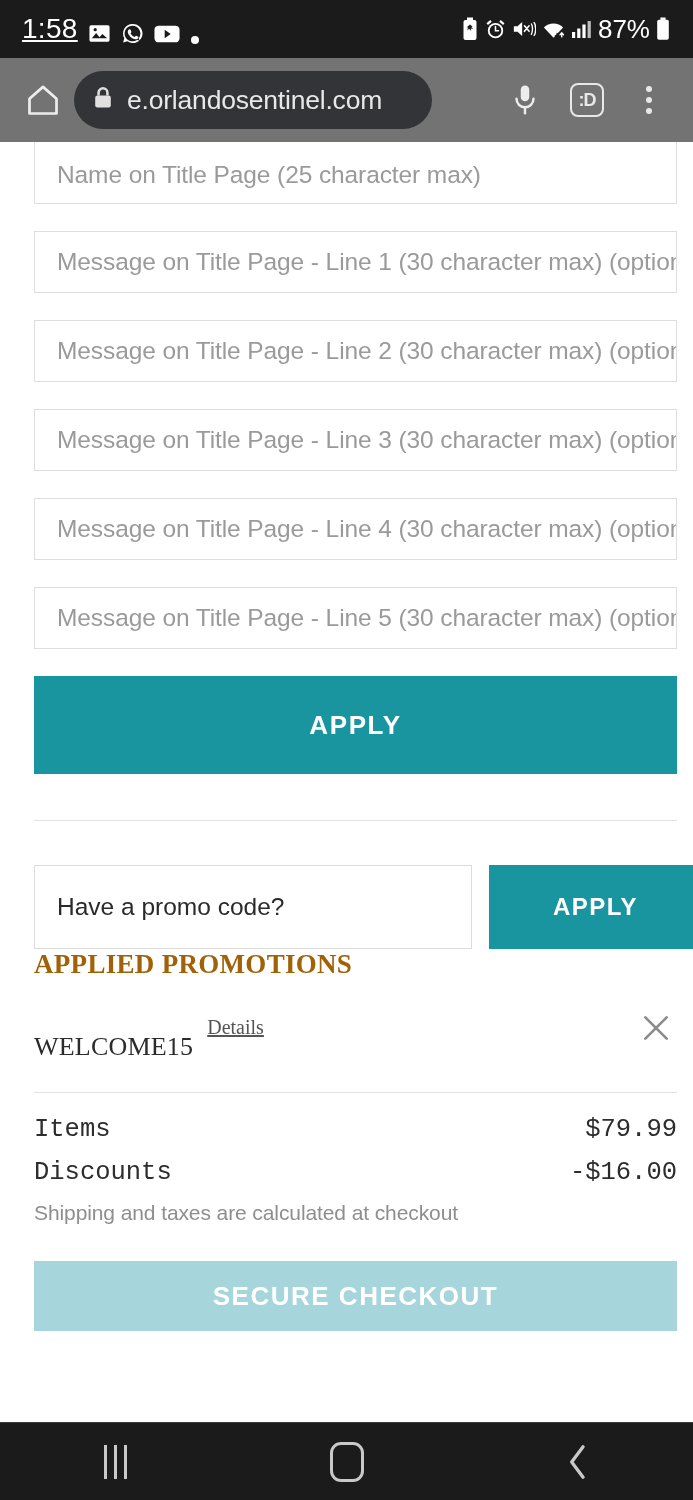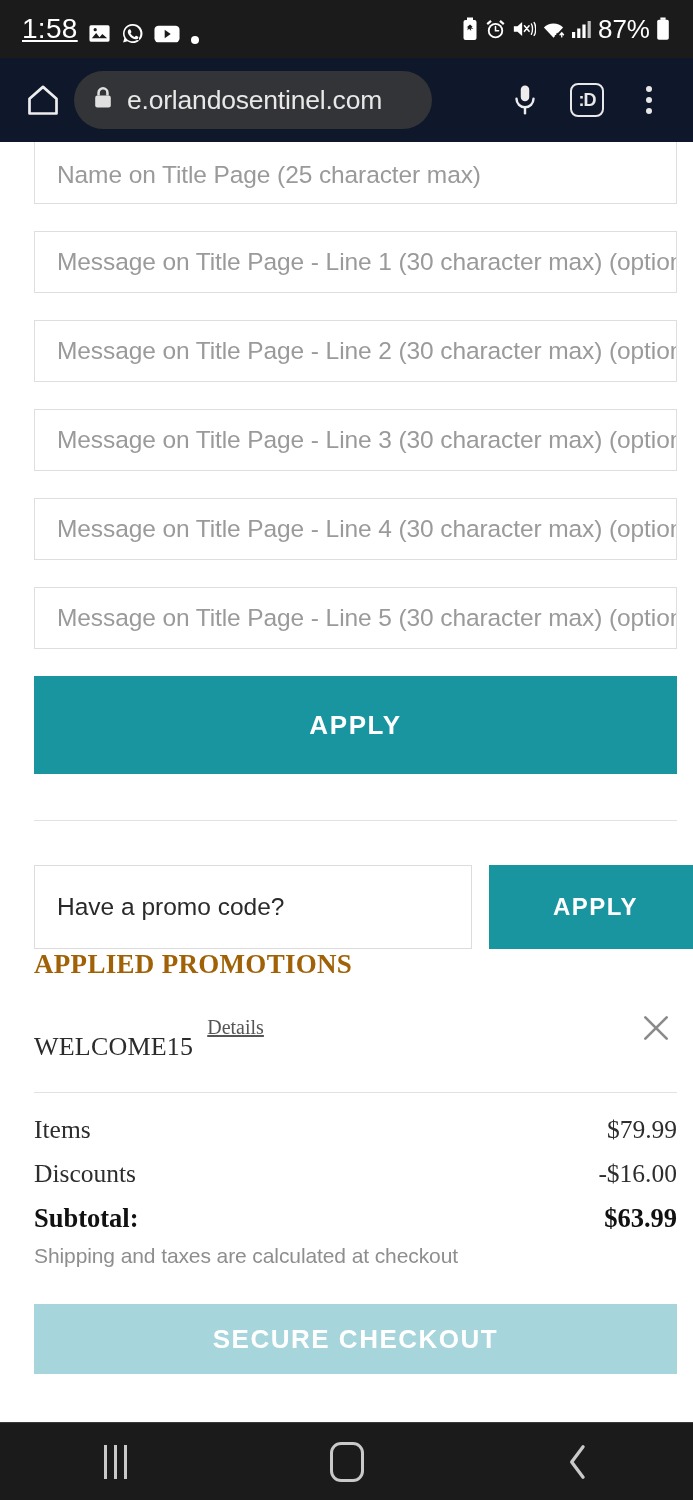--- a/index.html
+++ b/index.html
@@ -35,21 +35,21 @@
     color: #ffffff;
   }
   .sb-right { margin-left: auto; display: flex; align-items: center; gap: 5px; }
   .sb-pct { font-size: 26px; color: #ffffff; letter-spacing: 0px; }
   .ico { display: inline-flex; align-items: center; justify-content: center; }
 
   
   .browserbar {
     position: absolute; top: 58px; left: 0;
     width: 693px; height: 84px;
-    background: #0f172a;
+    background: #737373;
     display: flex; align-items: center;
     padding: 0 16px;
   }
   .home-btn { width: 54px; display:flex; align-items:center; justify-content:center; }
   .omnibox {
     flex: 0 0 auto;
     width: 358px; height: 58px;
     margin-left: 4px;
     background: #333437;
     border-radius: 29px;
@@ -185,21 +185,21 @@
 
   .divider2 {
     width: 643px; height: 1px;
     background: #e2e2e2;
     margin-top: 30px;
   }
 
   .totals { margin-top: 22px; width: 643px; }
   .total-row {
     display: flex; justify-content: space-between; align-items: baseline;
-    font-family: Liberation Serif, serif;
+    font-family: Liberation Mono, monospace;
     font-size: 25.5px;
     color: #2d2d2d;
     margin-bottom: 14px;
   }
   .total-row.bold { font-weight: bold; font-size: 26.5px; color: #111111; margin-bottom: 10px; }
   .shipping-note {
     font-family: "Liberation Sans", sans-serif;
     font-size: 21px;
     color: #8e8e8e;
     margin-top: 8px;
@@ -398,24 +398,20 @@
 
       <div class="totals">
         <div class="total-row">
           <span>Items</span>
           <span>$79.99</span>
         </div>
         <div class="total-row">
           <span>Discounts</span>
           <span>-$16.00</span>
         </div>
-        <div class="total-row bold">
-          <span>Subtotal:</span>
-          <span>$63.99</span>
-        </div>
         <div class="shipping-note">Shipping and taxes are calculated at checkout</div>
       </div>
 
       <div class="btn-checkout">SECURE CHECKOUT</div>
 
     </div>
   </div>
 
   <div class="navbar">
     <div class="navbtn">

